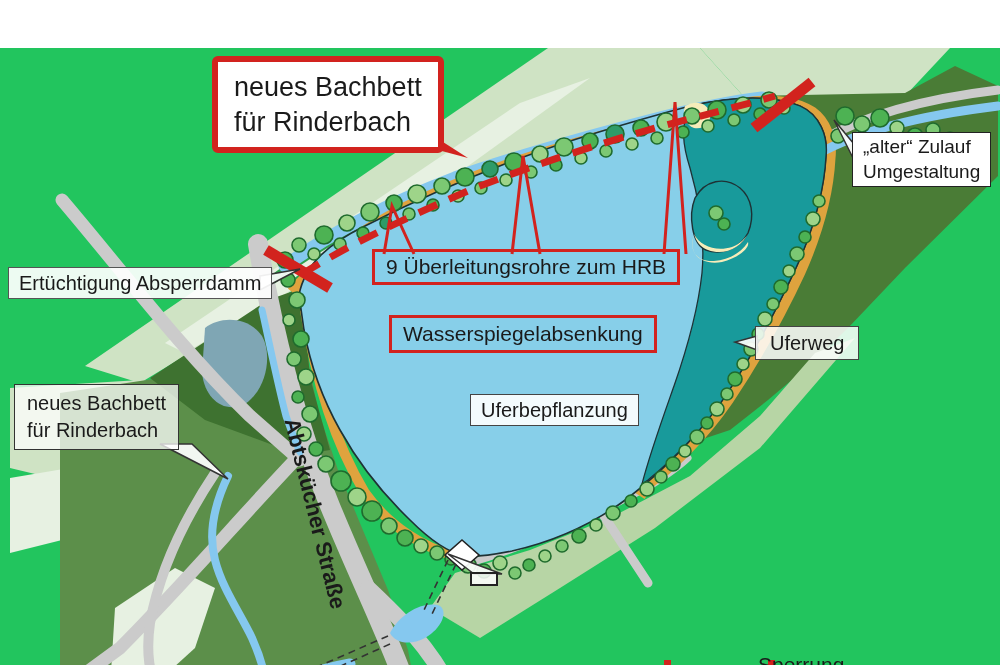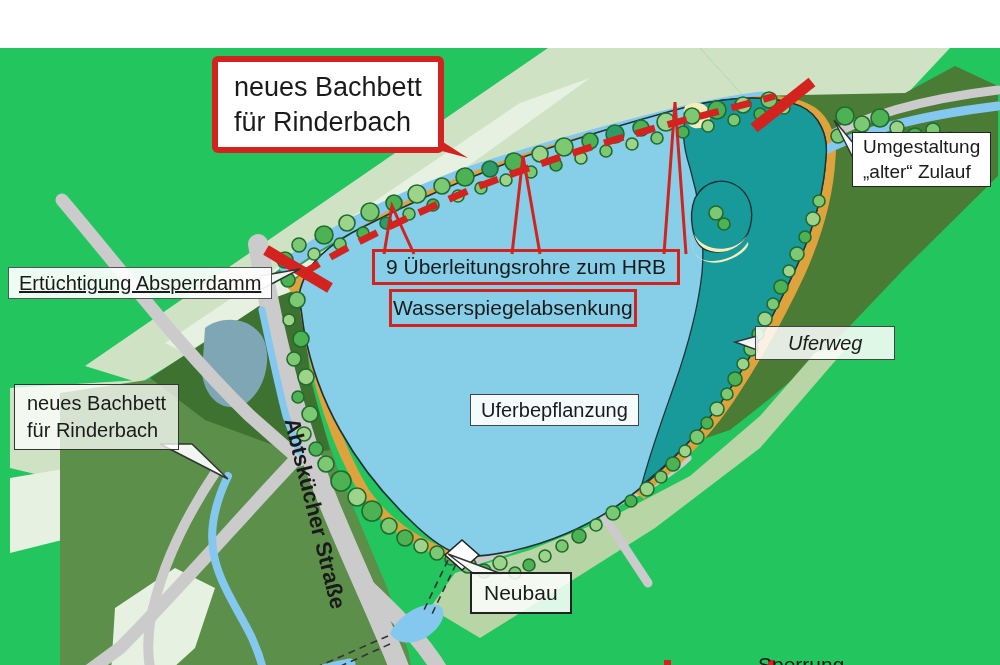--- a/index.html
+++ b/index.html
@@ -13,26 +13,26 @@
   }
   html,body{margin:0;padding:0;background:#fff;}
   #stage{position:relative;width:1000px;height:665px;background:#22c55e;overflow:hidden;
          font-family:"Liberation Sans", sans-serif;color:var(--text);margin-top:48px;}
   #map{position:absolute;left:0;top:0;}
   .lbl{position:absolute;white-space:nowrap;}
   .boxed{border:1.5px solid #444;background:rgba(255,255,255,.9);padding:2px 10px;font-size:20px;line-height:1.3;}
   #box-red-big{left:212px;top:8px;background:#fff;border:6px solid var(--red);border-radius:6px;
                padding:8px 16px;font-size:27px;line-height:1.28;}
   #box-old-inflow{left:852px;top:84px;font-size:19px;background:#fff;line-height:1.3;border:1.5px solid #222;}
-  #box-dam{left:8px;top:219px;background:rgba(255,255,255,.92);border:1.5px solid #555;text-decoration:underline;}
+  #box-dam{left:8px;top:219px;background:rgba(255,255,255,.92);border:1.5px solid #555;}
   #box-pipes{left:372px;top:201px;border:3px solid var(--red);background:transparent;
              padding:3px 11px;font-size:21px;}
-  #box-level{left:389px;top:241px;border:3px solid var(--red);background:transparent;
-             padding:4px 1px;font-size:21px;}
-  #box-uferweg{left:755px;top:278px;background:rgba(255,255,255,.85);padding:3px 32px;font-style:italic;}
+  #box-level{left:389px;top:267px;border:3px solid var(--red);background:transparent;
+             padding:4px 11px;font-size:21px;}
+  #box-uferweg{left:755px;top:278px;background:rgba(255,255,255,.85);padding:3px 14px;}
   #box-planting{left:470px;top:346px;background:rgba(255,255,255,.9);}
   #box-new-bed-map{left:14px;top:336px;background:rgba(255,255,255,.75);border:1.5px solid #333;
                    padding:5px 12px;font-size:20px;line-height:1.35;}
   #street-label{left:225px;top:442px;width:174px;text-align:center;font-size:22px;font-weight:700;
                 transform:rotate(76deg);transform-origin:center;}
   #box-neubau{left:470px;top:524px;background:rgba(255,255,255,.85);border:2px solid #222;
               padding:5px 12px;font-size:21px;line-height:1.35;}
   #legend-text{left:758px;top:602px;font-size:21px;line-height:1.4;}
   
   .trees circle{stroke:var(--tree_stroke);stroke-width:1.6;}
@@ -244,42 +244,41 @@
     <rect x="768" y="612" width="7" height="36"></rect>
   </g>
 </svg>
 
 <div class="lbl" id="box-red-big">
   <div>neues Bachbett</div>
   <div>für Rinderbach</div>
 </div>
 
 <div class="lbl boxed" id="box-old-inflow">
+  <div>„alter“ Zulauf</div>
   <div>Umgestaltung</div>
-  <div>„alter“ Zulauf</div>
 </div>
 
 <div class="lbl boxed" id="box-dam">Ertüchtigung Absperrdamm</div>
 
 <div class="lbl" id="box-pipes">9 Überleitungsrohre zum HRB</div>
 
 <div class="lbl" id="box-level">Wasserspiegelabsenkung</div>
 
 <div class="lbl boxed" id="box-uferweg">Uferweg</div>
 
 <div class="lbl boxed" id="box-planting">Uferbepflanzung</div>
 
 <div class="lbl" id="box-new-bed-map">
   <div>neues Bachbett</div>
   <div>für Rinderbach</div>
 </div>
 
 <div class="lbl" id="street-label">Abtskücher Straße</div>
 
 <div class="lbl" id="box-neubau">
-  <div>Neubau</div>
 </div>
 
 <div class="lbl" id="legend-text">
   <div>Sperrung</div>
 </div>
 
 </div>
 
 </body></html>

